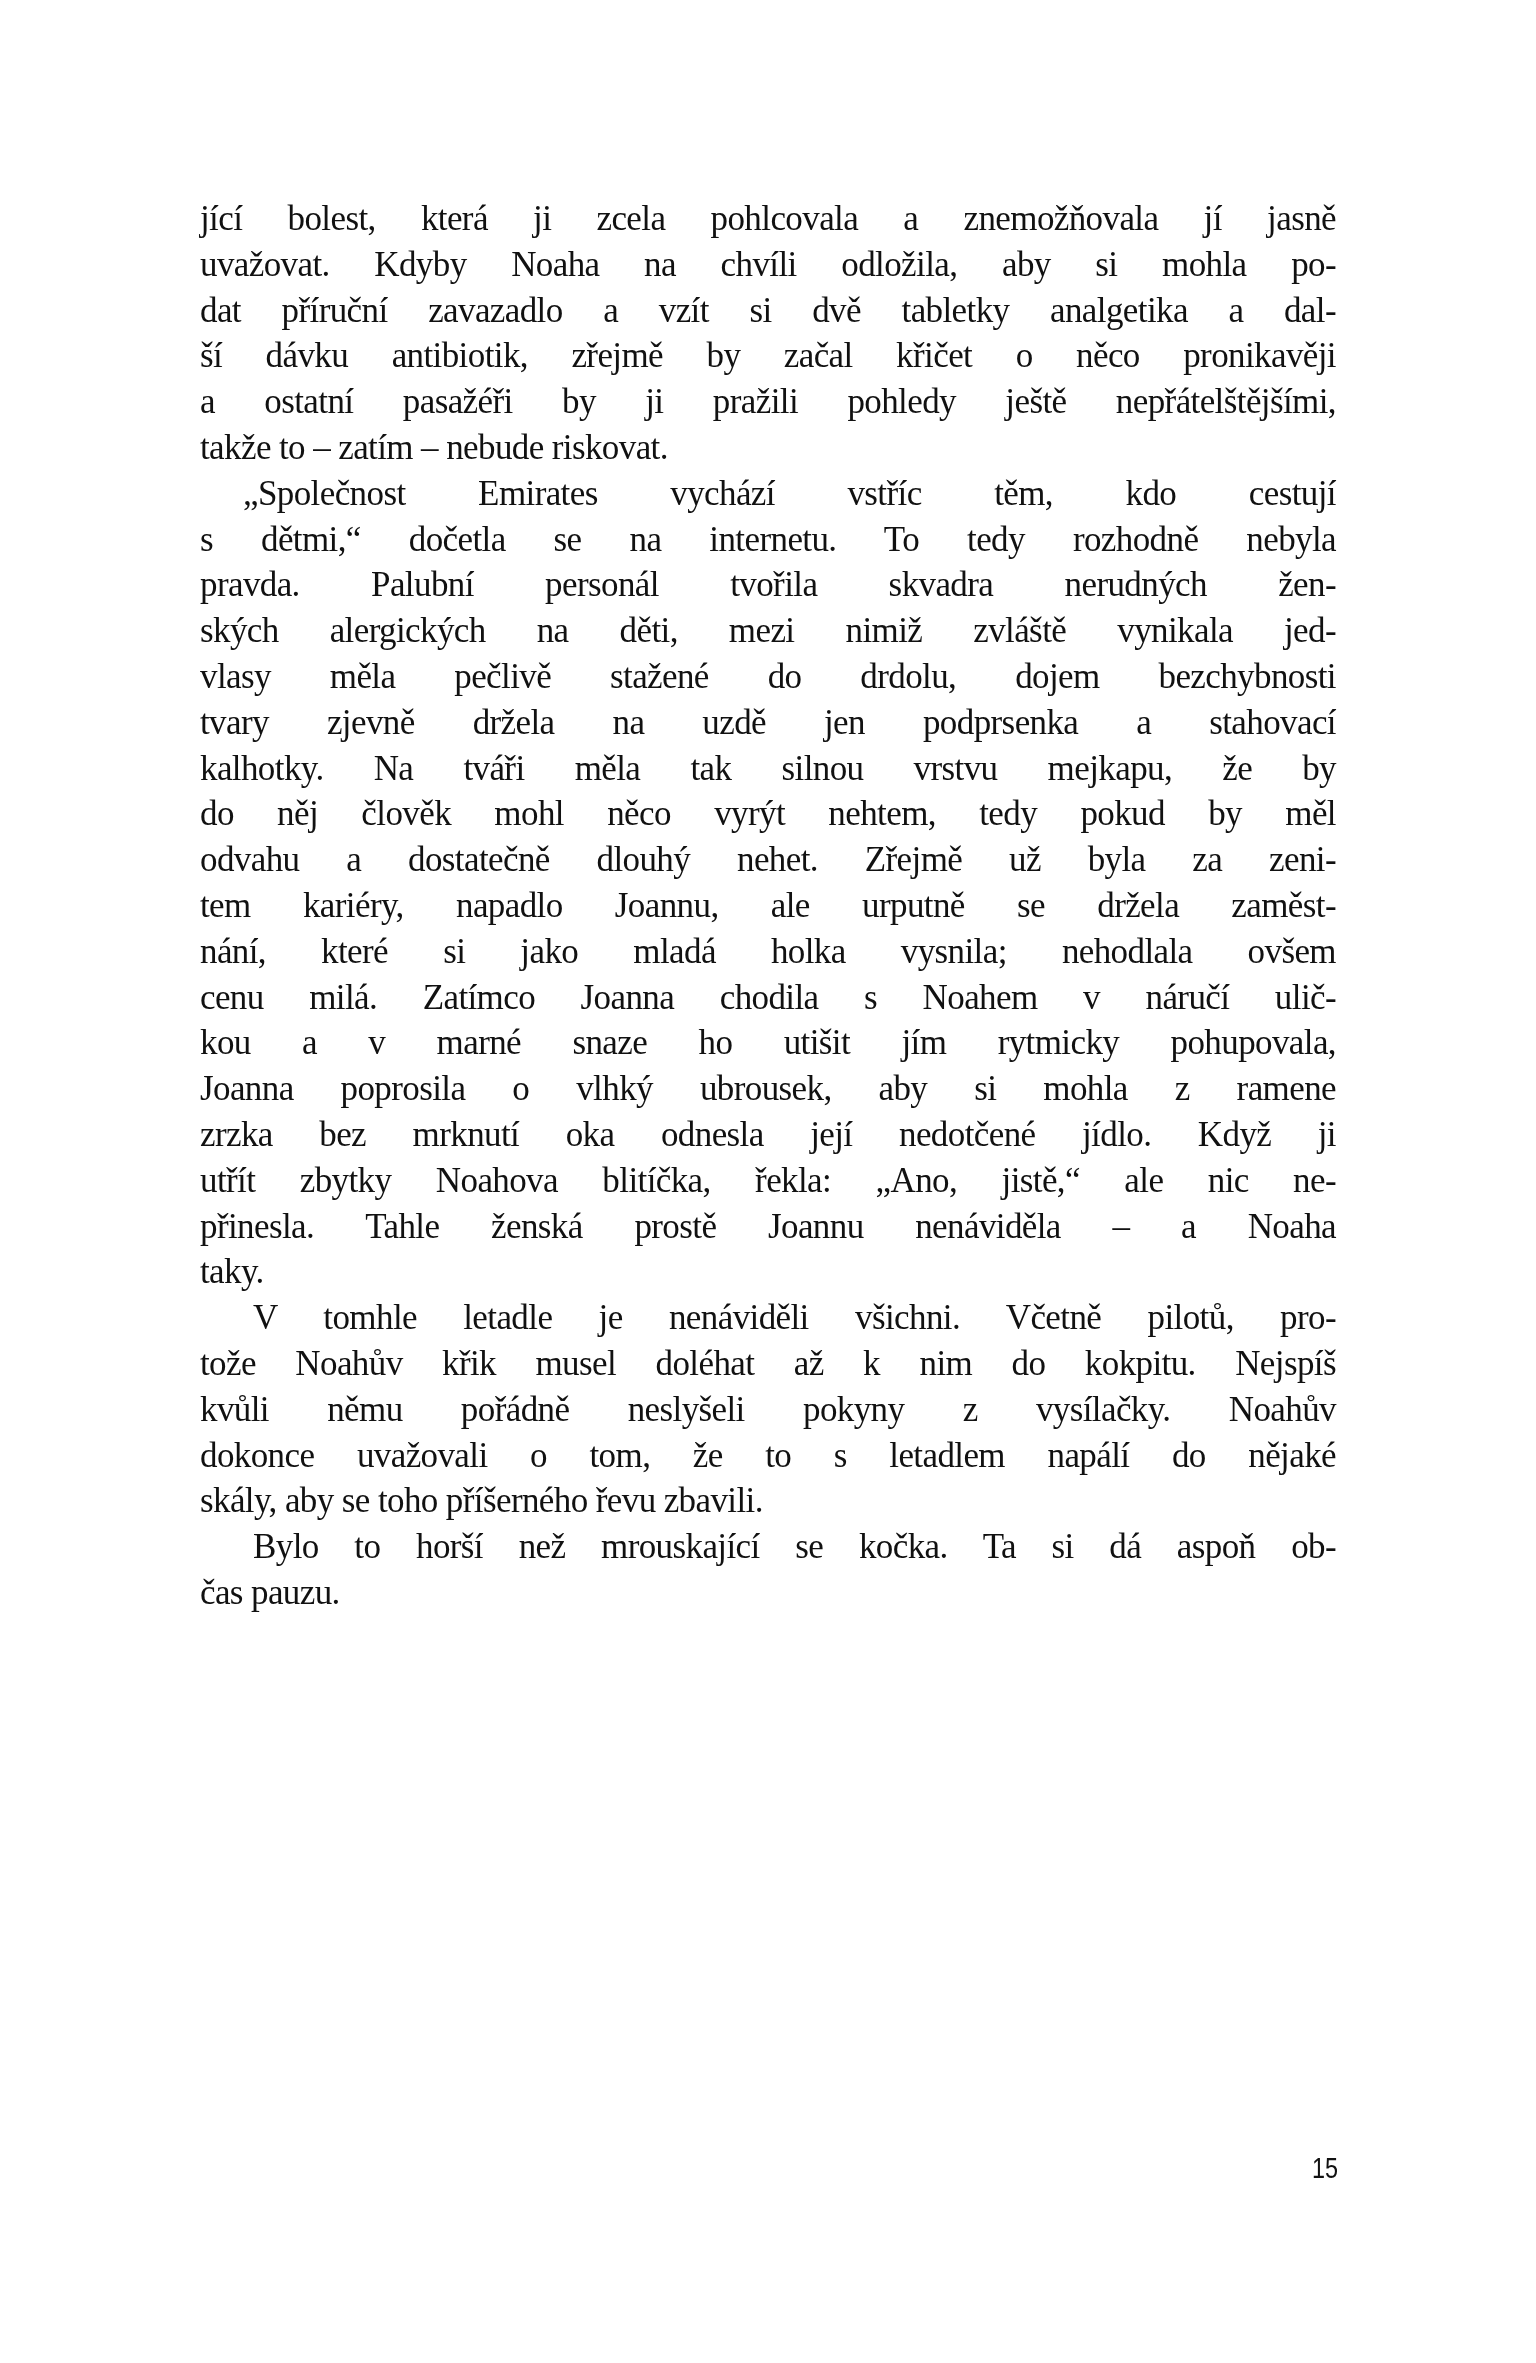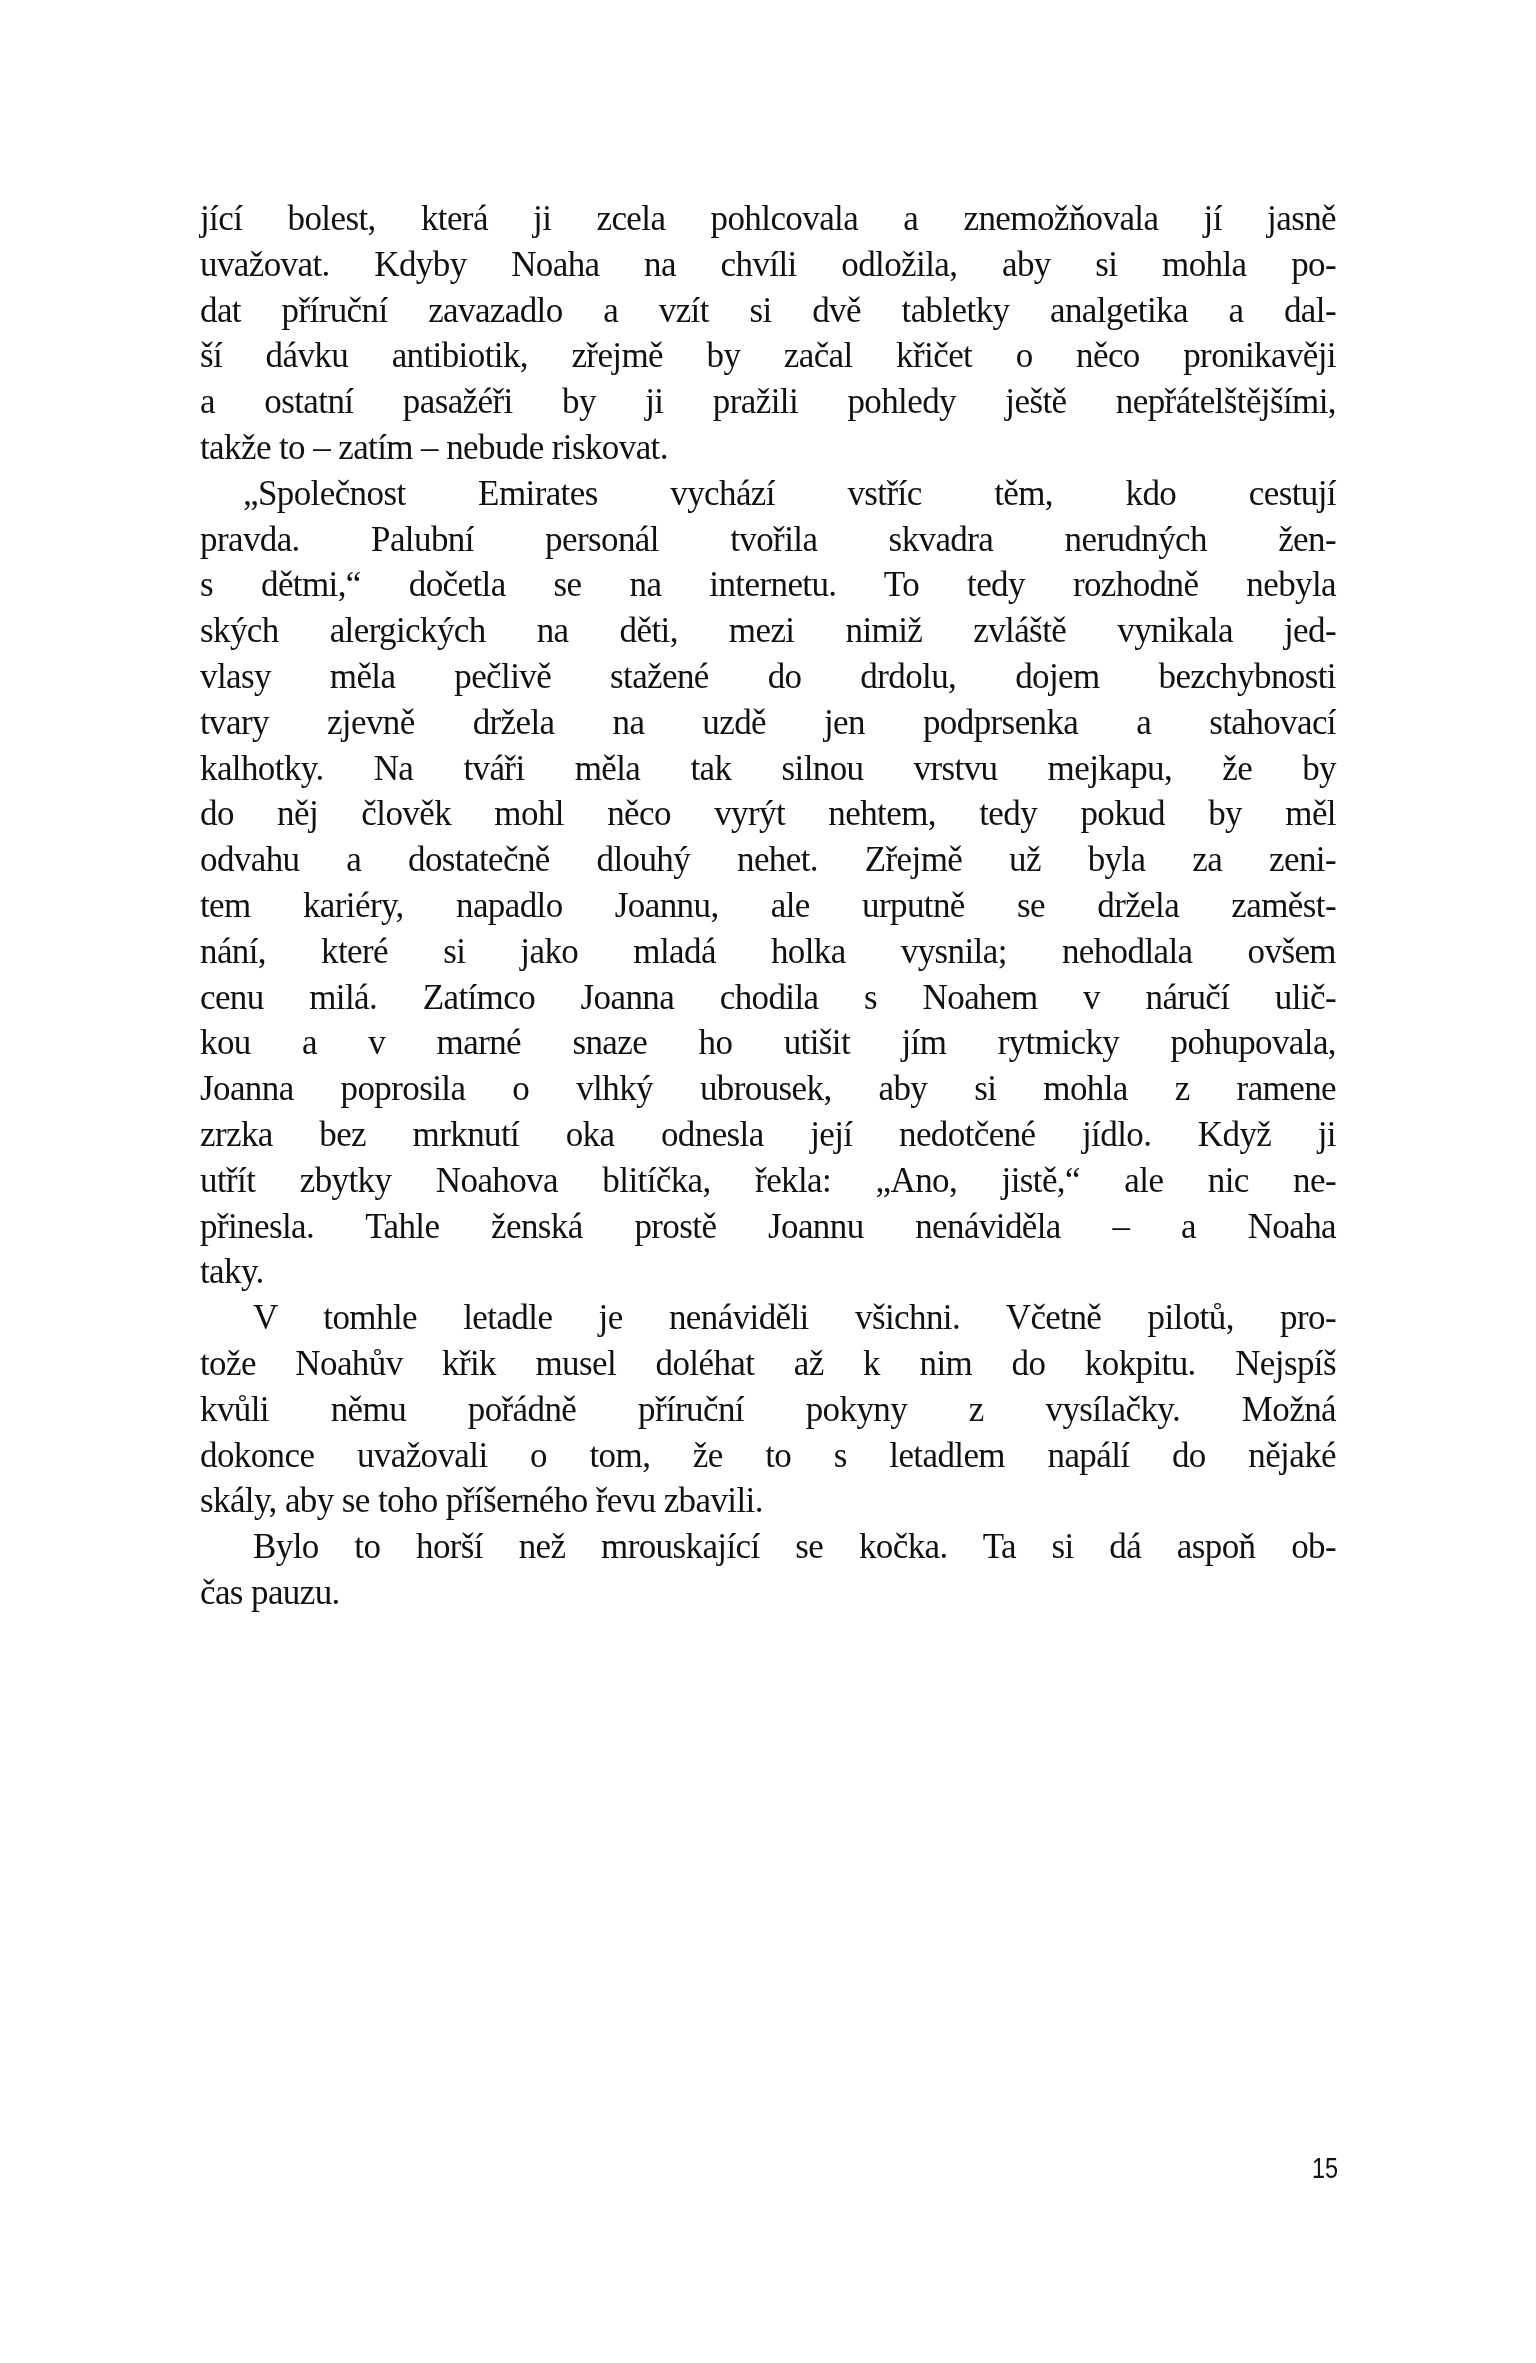--- a/index.html
+++ b/index.html
@@ -72,43 +72,43 @@
       <span class="line">jící bolest, která ji zcela pohlcovala a znemožňovala jí jasně</span>
       <span class="line">uvažovat. Kdyby Noaha na chvíli odložila, aby si mohla po-</span>
       <span class="line">dat příruční zavazadlo a vzít si dvě tabletky analgetika a dal-</span>
       <span class="line">ší dávku antibiotik, zřejmě by začal křičet o něco pronikavěji</span>
       <span class="line">a ostatní pasažéři by ji pražili pohledy ještě nepřátelštějšími,</span>
       <span class="line last">takže to – zatím – nebude riskovat.</span>
     </div>
 
     <div>
       <span class="line indent-quote">„Společnost Emirates vychází vstříc těm, kdo cestují</span>
+      <span class="line">s dětmi,“ dočetla se na internetu. To tedy rozhodně nebyla</span>
       <span class="line">pravda. Palubní personál tvořila skvadra nerudných žen-</span>
-      <span class="line">s dětmi,“ dočetla se na internetu. To tedy rozhodně nebyla</span>
       <span class="line">ských alergických na děti, mezi nimiž zvláště vynikala jed-</span>
       <span class="line">vlasy měla pečlivě stažené do drdolu, dojem bezchybnosti</span>
       <span class="line">tvary zjevně držela na uzdě jen podprsenka a stahovací</span>
       <span class="line">kalhotky. Na tváři měla tak silnou vrstvu mejkapu, že by</span>
       <span class="line">do něj člověk mohl něco vyrýt nehtem, tedy pokud by měl</span>
       <span class="line">odvahu a dostatečně dlouhý nehet. Zřejmě už byla za zeni-</span>
       <span class="line">tem kariéry, napadlo Joannu, ale urputně se držela zaměst-</span>
       <span class="line">nání, které si jako mladá holka vysnila; nehodlala ovšem</span>
       <span class="line">cenu milá. Zatímco Joanna chodila s Noahem v náručí ulič-</span>
       <span class="line">kou a v marné snaze ho utišit jím rytmicky pohupovala,</span>
       <span class="line">Joanna poprosila o vlhký ubrousek, aby si mohla z ramene</span>
       <span class="line">zrzka bez mrknutí oka odnesla její nedotčené jídlo. Když ji</span>
       <span class="line">utřít zbytky Noahova blitíčka, řekla: „Ano, jistě,“ ale nic ne-</span>
       <span class="line">přinesla. Tahle ženská prostě Joannu nenáviděla – a Noaha</span>
       <span class="line last">taky.</span>
     </div>
 
     <div>
       <span class="line indent">V tomhle letadle je nenáviděli všichni. Včetně pilotů, pro-</span>
       <span class="line">tože Noahův křik musel doléhat až k nim do kokpitu. Nejspíš</span>
-      <span class="line">kvůli němu pořádně příruční pokyny z vysílačky. Možná</span>
+      <span class="line">kvůli němu pořádně neslyšeli pokyny z vysílačky. Noahův</span>
       <span class="line">dokonce uvažovali o tom, že to s letadlem napálí do nějaké</span>
       <span class="line last">skály, aby se toho příšerného řevu zbavili.</span>
     </div>
 
     <div>
       <span class="line indent">Bylo to horší než mrouskající se kočka. Ta si dá aspoň ob-</span>
       <span class="line last">čas pauzu.</span>
     </div>
 
   </div>

